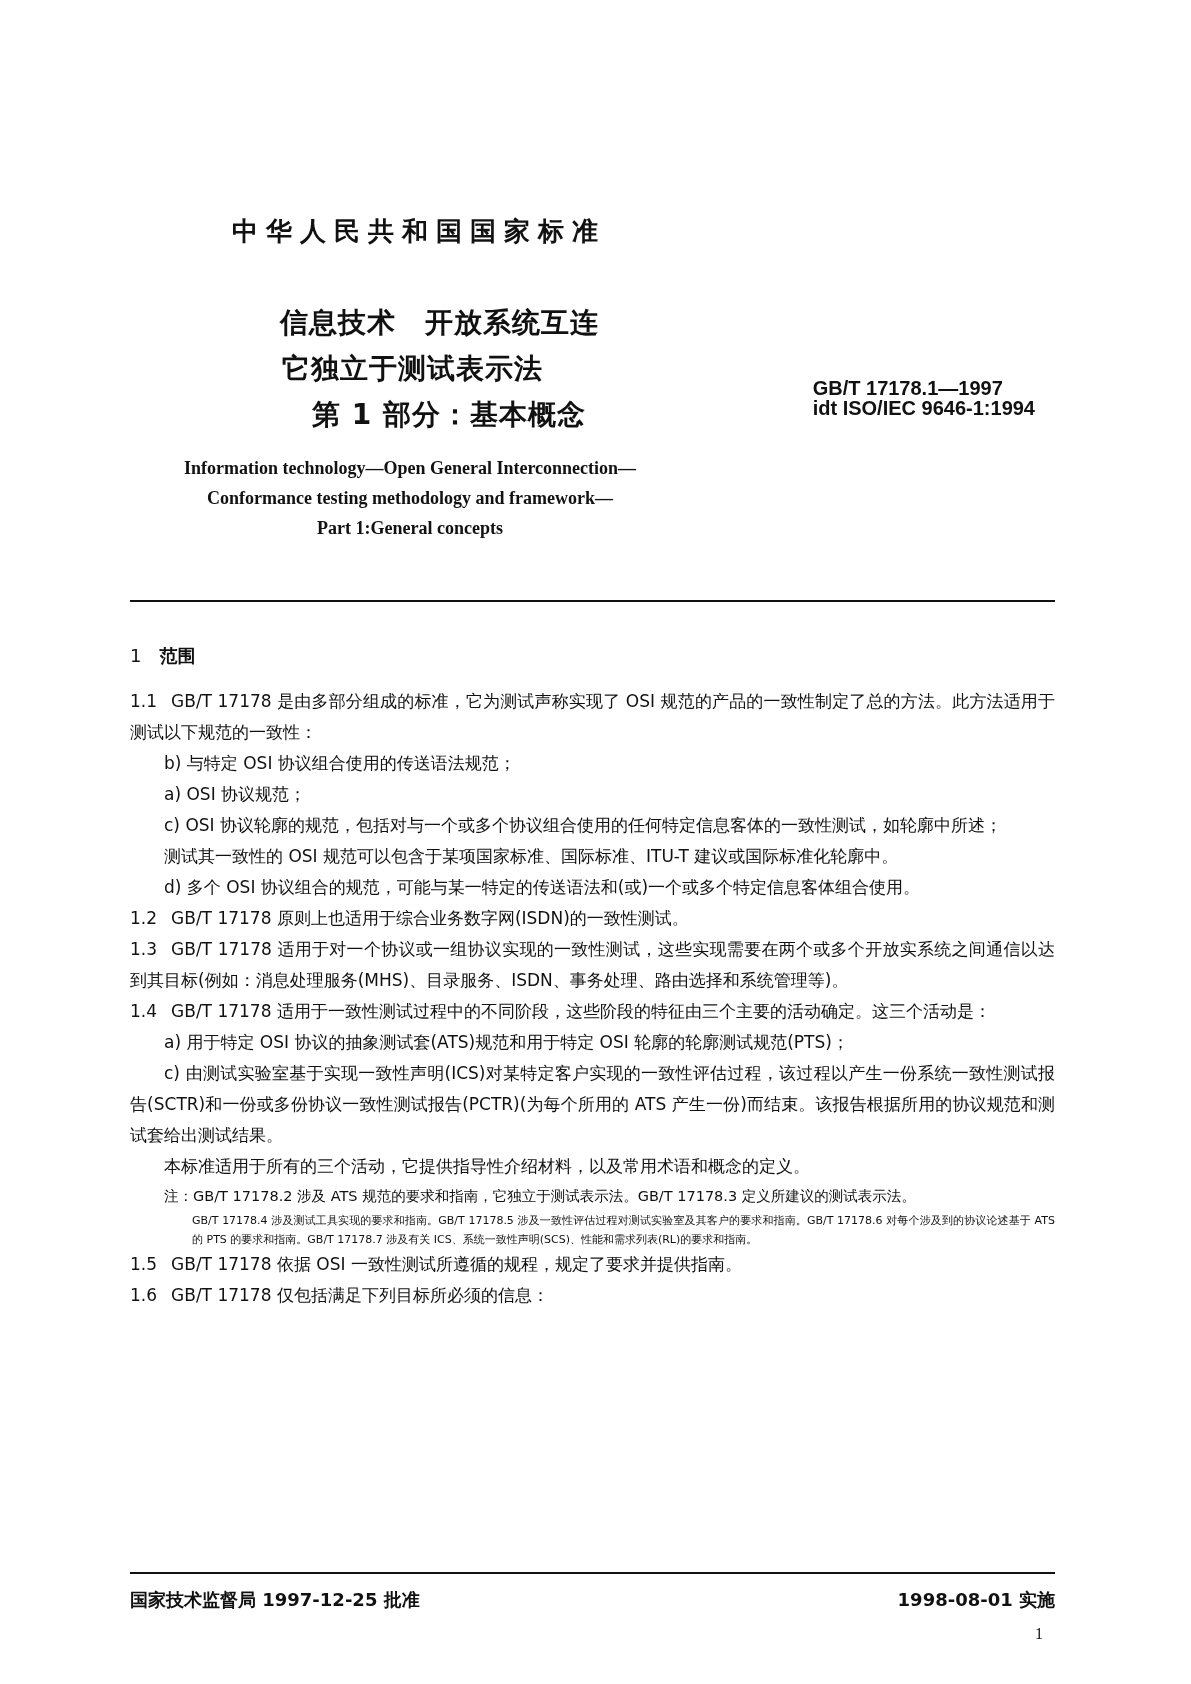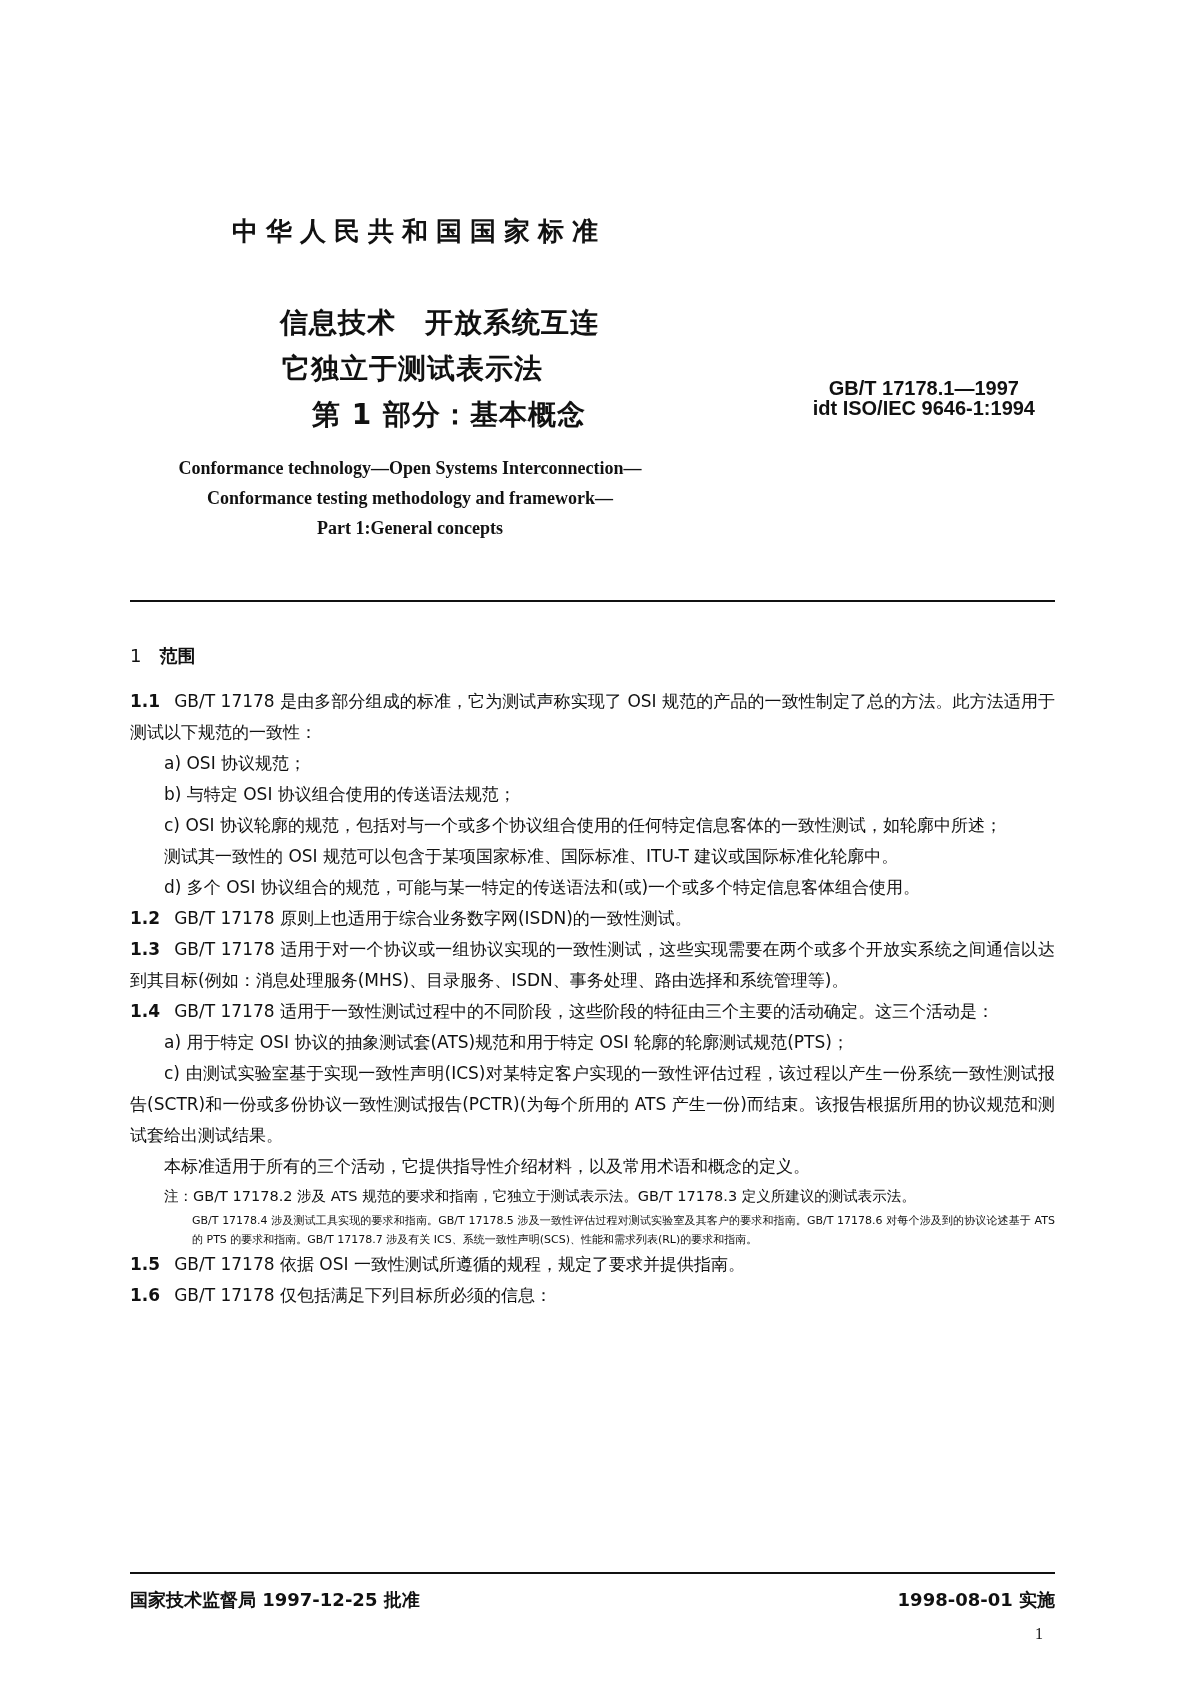--- a/index.html
+++ b/index.html
@@ -3,31 +3,31 @@
 <meta charset="utf-8">
 <style>
   html, body { margin: 0; padding: 0; background: #ffffff; }
   body { width: 1191px; height: 1684px; position: relative; overflow: hidden; color: #111; font-family: "DejaVu Serif", "Liberation Serif", serif; }
   .abs { position: absolute; white-space: nowrap; }
   .national { left: 232px; top: 214px; font-family: Liberation Mono, monospace; font-weight: bold; font-size: 26px; letter-spacing: 8px; }
   .cn-title { font-family: "DejaVu Sans", sans-serif; font-weight: bold; font-size: 28px; letter-spacing: 1px; }
   .t1 { left: 280px; top: 304px; }
   .t2 { left: 282px; top: 350px; }
   .t3 { left: 312px; top: 396px; }
-  .std-code { right: 156px; top: 378px; text-align: center; font-family: "Liberation Sans", sans-serif; font-size: 20px; line-height: 20px; font-weight: bold; }
+  .std-code { right: 156px; top: 378px; text-align: left; font-family: "Liberation Sans", sans-serif; font-size: 20px; line-height: 20px; font-weight: bold; }
   .en-title { left: 0; width: 880px; text-align: center; font-family: "Liberation Serif", serif; font-weight: bold; font-size: 18px; }
   .e1 { top: 458px; left: 120px; width: 580px; }
   .e2 { top: 488px; left: 120px; width: 580px; }
   .e3 { top: 518px; left: 120px; width: 580px; }
   .rule { position: absolute; left: 130px; width: 925px; height: 2px; background: #111; }
   .content { position: absolute; left: 130px; top: 640px; width: 925px; font-family: "DejaVu Sans", sans-serif; font-size: 17px; line-height: 31px; }
   .content p { margin: 0; text-align: justify; }
   .sec { font-weight: bold; font-size: 18px; margin-bottom: 15px !important; }
   .sec .num { margin-right: 18px; font-weight: normal; }
-  .clause .num { font-weight: bold; margin-right: 14px; }
+  .clause .num { font-weight: normal; margin-right: 14px; }
   .indent { text-indent: 34px; }
   .note { font-size: 14.5px; line-height: 29px; padding-left: 34px; }
   .note .lbl { margin-left: 0; }
   .note-cont { padding-left: 62px; font-size: 11px; line-height: 19px; }
   .footer-left { left: 130px; top: 1588px; font-family: "DejaVu Sans", sans-serif; font-weight: bold; font-size: 18px; }
   .footer-right { right: 136px; top: 1588px; font-family: "DejaVu Sans", sans-serif; font-weight: bold; font-size: 18px; }
   .page-num { right: 148px; top: 1625px; font-family: "Liberation Serif", serif; font-size: 16px; }
 </style>
 </head>
 <body>
@@ -36,32 +36,32 @@
 
 <div class="abs cn-title t1">信息技术　开放系统互连</div>
 <div class="abs cn-title t2">它独立于测试表示法</div>
 <div class="abs cn-title t3">第 1 部分：基本概念</div>
 
 <div class="abs std-code">
   <div>GB/T 17178.1—1997</div>
   <div>idt ISO/IEC 9646-1:1994</div>
 </div>
 
-<div class="abs en-title e1">Conformance technology—Open Systems Interconnection—</div>
+<div class="abs en-title e1">Information technology—Open General Interconnection—</div>
 <div class="abs en-title e2">Conformance testing methodology and framework—</div>
 <div class="abs en-title e3">Part 1:General concepts</div>
 
 <div class="rule" style="top:600px;"></div>
 
 <div class="content">
   <p class="sec"><span class="num">1</span><span>范围</span></p>
 
   <p class="clause"><span class="num">1.1</span><span>GB/T 17178 是由多部分组成的标准，它为测试声称实现了 OSI 规范的产品的一致性制定了总的方法。此方法适用于测试以下规范的一致性：</span></p>
+  <p class="indent">b) 与特定 OSI 协议组合使用的传送语法规范；</p>
   <p class="indent">a) OSI 协议规范；</p>
-  <p class="indent">b) 与特定 OSI 协议组合使用的传送语法规范；</p>
   <p class="indent">c) OSI 协议轮廓的规范，包括对与一个或多个协议组合使用的任何特定信息客体的一致性测试，如轮廓中所述；</p>
   <p class="indent">测试其一致性的 OSI 规范可以包含于某项国家标准、国际标准、ITU-T 建议或国际标准化轮廓中。</p>
   <p class="indent">d) 多个 OSI 协议组合的规范，可能与某一特定的传送语法和(或)一个或多个特定信息客体组合使用。</p>
 
   <p class="clause"><span class="num">1.2</span><span>GB/T 17178 原则上也适用于综合业务数字网(ISDN)的一致性测试。</span></p>
   <p class="clause"><span class="num">1.3</span><span>GB/T 17178 适用于对一个协议或一组协议实现的一致性测试，这些实现需要在两个或多个开放实系统之间通信以达到其目标(例如：消息处理服务(MHS)、目录服务、ISDN、事务处理、路由选择和系统管理等)。</span></p>
   <p class="clause"><span class="num">1.4</span><span>GB/T 17178 适用于一致性测试过程中的不同阶段，这些阶段的特征由三个主要的活动确定。这三个活动是：</span></p>
   <p class="indent">a) 用于特定 OSI 协议的抽象测试套(ATS)规范和用于特定 OSI 轮廓的轮廓测试规范(PTS)；</p>
   <p class="indent">c) 由测试实验室基于实现一致性声明(ICS)对某特定客户实现的一致性评估过程，该过程以产生一份系统一致性测试报告(SCTR)和一份或多份协议一致性测试报告(PCTR)(为每个所用的 ATS 产生一份)而结束。该报告根据所用的协议规范和测试套给出测试结果。</p>
   <p class="indent">本标准适用于所有的三个活动，它提供指导性介绍材料，以及常用术语和概念的定义。</p>

